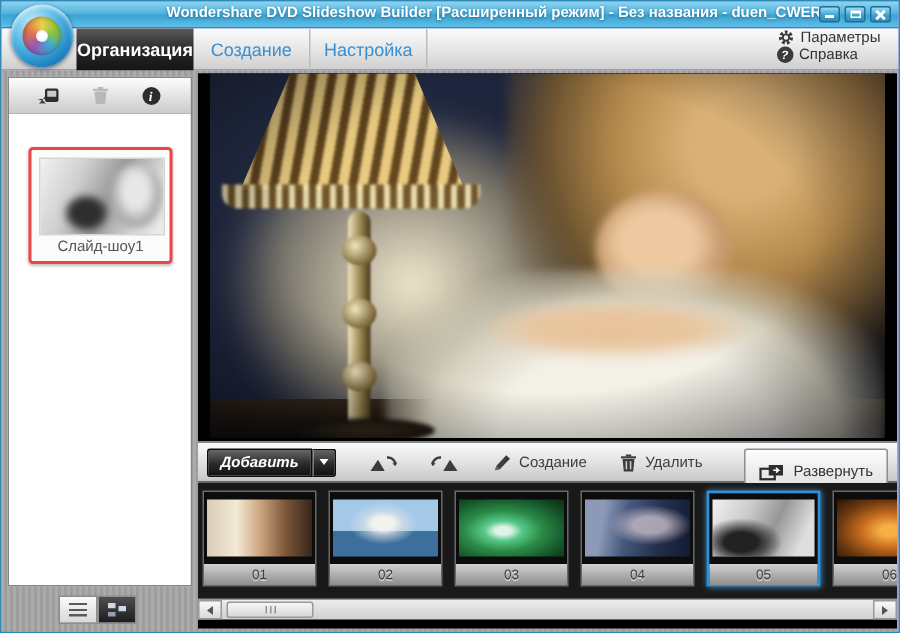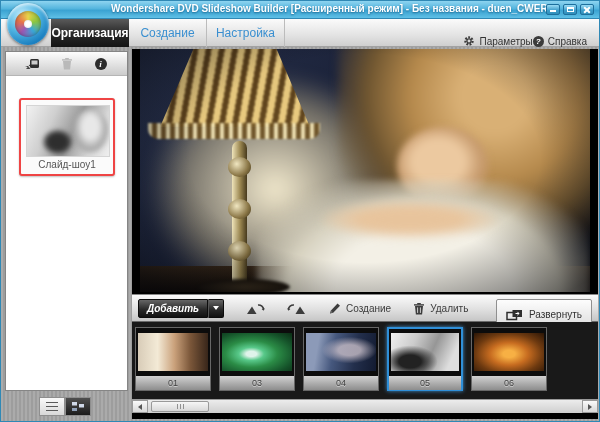--- a/index.html
+++ b/index.html
@@ -21,21 +21,21 @@
   .glyph-x1{ transform:rotate(45deg);} .glyph-x2{ transform:rotate(-45deg);}
 
   
   .tabbar { position:absolute; left:0; top:18px; width:100%; height:28px;
     background:linear-gradient(#fbfbfb, #e3e3e3 60%, #cfcfcf); border-bottom:1px solid #a2a2a2; }
   .tabs { position:absolute; left:50px; top:0; height:28px; display:flex; }
   .tab { width:78px; height:28px; display:flex; align-items:center; justify-content:center;
     font-size:12px; color:#3a8fd0; border-right:1px solid #bcbcbc; cursor:pointer; }
   .tab.active { background:linear-gradient(#5a5a5a, #262626 55%, #141414); color:#ffffff;
     font-weight:bold; border-right:none; }
-  .header-menu { position:absolute; right:12px; top:0; height:28px; display:flex; align-items:flex-end; }
+  .header-menu { position:absolute; right:12px; top:0; height:28px; display:flex; align-items:flex-start;flex-direction:column; }
   .hmenu-item { display:flex; align-items:center; gap:4px; font-size:10px; color:#333; cursor:pointer; }
   .circle-ico { width:11px; height:11px; border-radius:50%; background:#3b3b3b; color:#fff;
     font-size:8px; font-weight:bold; display:flex; align-items:center; justify-content:center; font-style:italic; }
 
   
   .logo { position:absolute; left:6px; top:2px; width:42px; height:42px; border-radius:50%; z-index:20;
     background:radial-gradient(circle at 35% 28%, #bfeafb, #55b8e4 40%, #1a7fc0 75%, #0c5a92);
     box-shadow:0 1px 3px rgba(0,0,0,.5), inset 0 2px 3px rgba(255,255,255,.7); }
   .logo-disc { position:absolute; left:8px; top:8px; width:26px; height:26px; border-radius:50%;
     background:conic-gradient(#e8d44a, #8cc63f, #3aa8d8, #9b59b6, #e8734a, #e8d44a);
@@ -341,20 +341,26 @@
 
       <div class="filmstrip">
         <div class="fs-item">
           <div class="film">
               <div class="art" data-art="woman-window"></div>
             </div>
           <div class="fs-label">01</div>
         </div>
         <div class="fs-item">
           <div class="film">
+              <div class="art" data-art="sailing-ship"></div>
+            </div>
+          <div class="fs-label">02</div>
+        </div>
+        <div class="fs-item">
+          <div class="film">
               <div class="art" data-art="waterfall"></div>
             </div>
           <div class="fs-label">03</div>
         </div>
         <div class="fs-item">
           <div class="film">
               <div class="art" data-art="blue-room"></div>
             </div>
           <div class="fs-label">04</div>
         </div>

